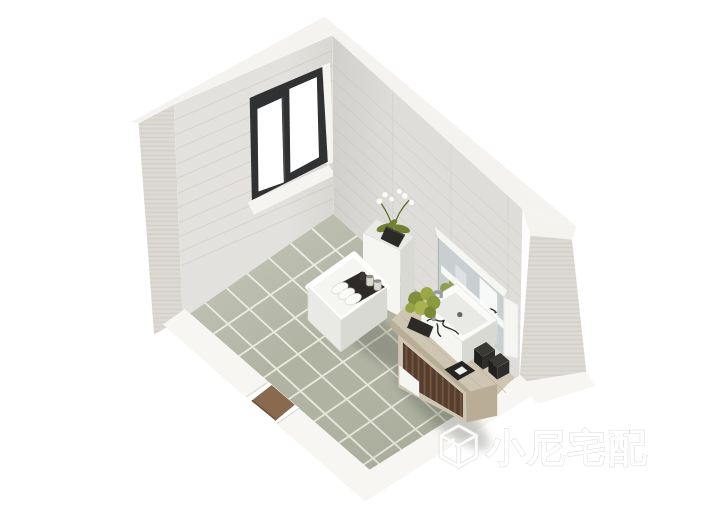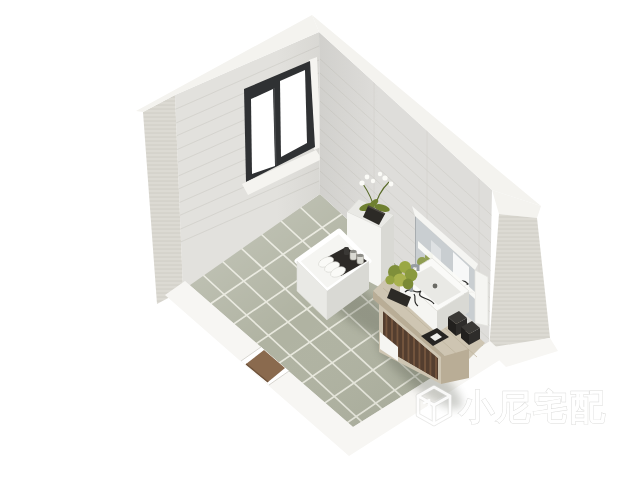--- a/index.html
+++ b/index.html
@@ -1,16 +1,16 @@
 <!DOCTYPE html>
 <html style="--bg: #ffffff; --wall_face: #e2e1dd; --wall_face_right: #deddda; --wall_top: #f4f3ef; --wall_edge: #dcdad3; --wall_course: #d0cfc9; --floor_tile: #b0b3a2; --floor_grout: #ebebe1; --low_wall: #f7f6f3; --low_wall_side: #e7e5e1; --door_threshold: #8a6a4e; --window_frame: #2f3133; --window_pane: #ffffff; --window_sill: #f5f4f0; --fixture_white: #f5f5f2; --fixture_shade: #e9e9e5; --fixture_dark: #d9d9d4; --tray_black: #2d2a27; --counter_wood: #cec5b2; --counter_wood_dark: #b9ad96; --cabinet_slats: #543e2f; --mirror_glass: #c9ced1; --plant_green: #7f8f3a; --pot_black: #2c2a26; --chrome: #979da1; --watermark_white: #ffffff; --watermark_outline: #d6d6d4;"><head>
 <meta charset="utf-8">
 <style>
   html,body{margin:0;padding:0;background:#fff;}
-  .stage{position:relative;width:620px;height:480px;overflow:hidden;background:var(--bg,#fff);padding-left:17px;}
+  .stage{position:relative;width:620px;height:480px;overflow:hidden;background:var(--bg,#fff);}
   svg{display:block;}
   
   .c-bg{fill:var(--bg)}
   .c-wallface{fill:var(--wall_face)}
   .c-wallfacer{fill:var(--wall_face_right)}
   .c-walltop{fill:var(--wall_top)}
   .c-floor{fill:var(--floor_tile)}
   .s-grout{stroke:var(--floor_grout)}
   .s-course{stroke:var(--wall_course)}
   .c-low{fill:var(--low_wall)}

